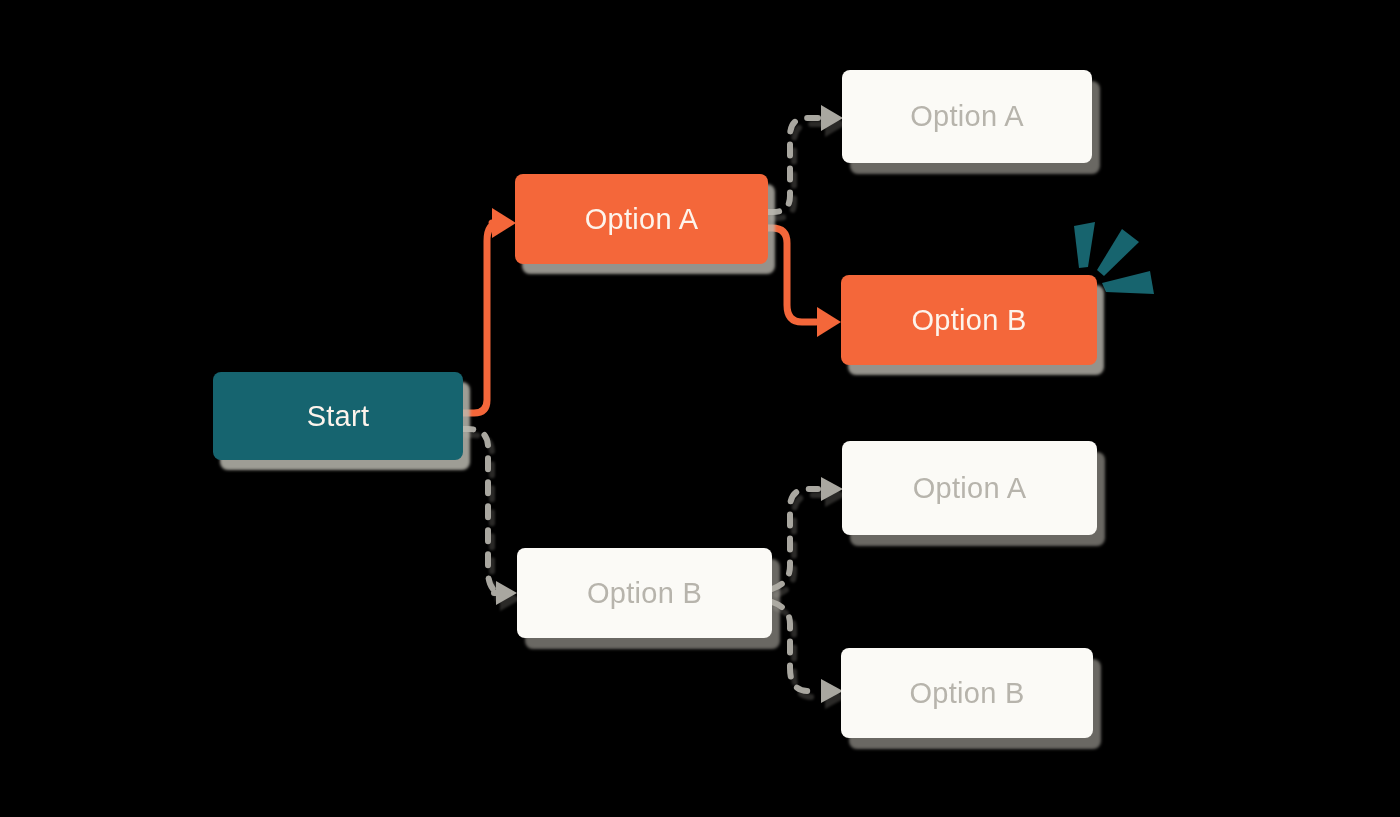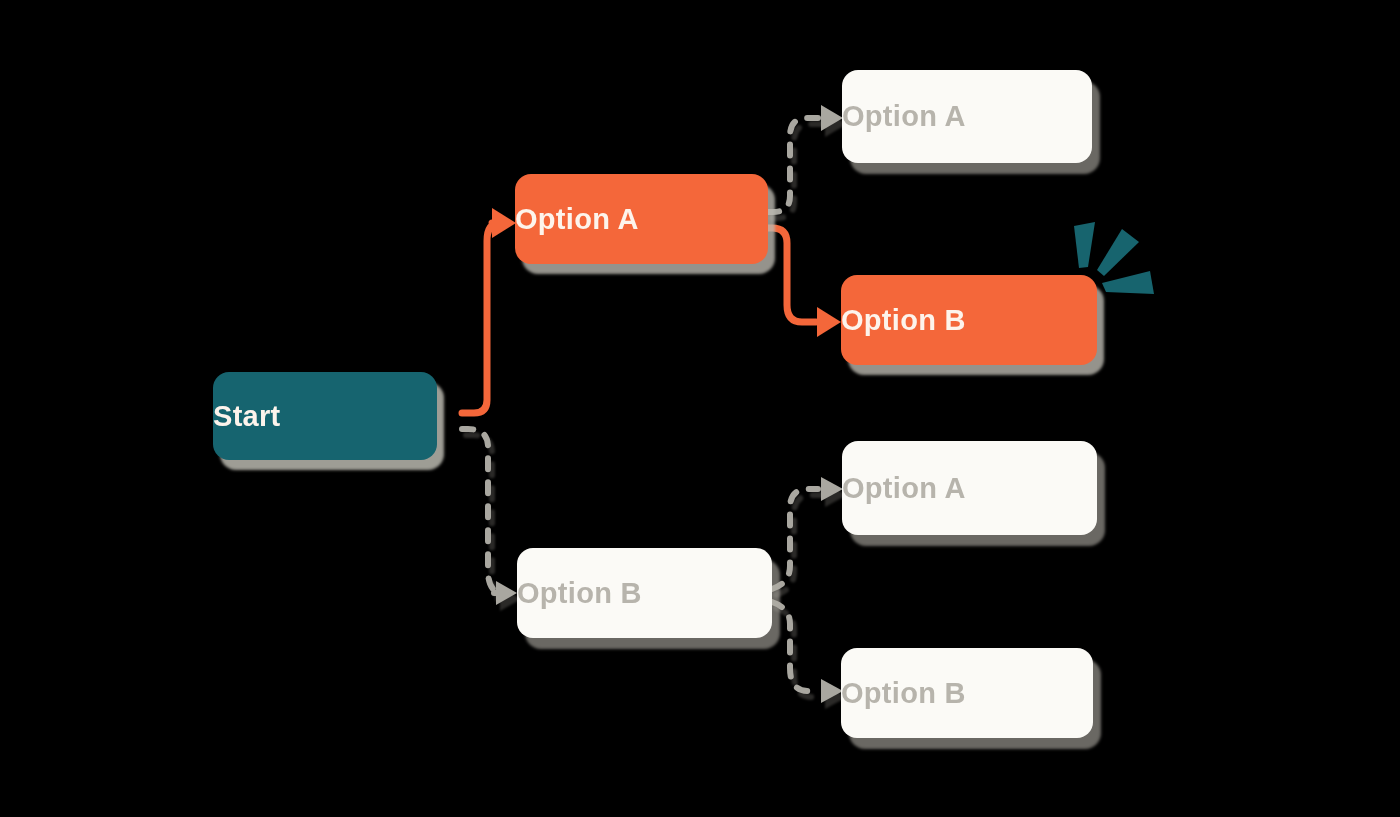--- a/index.html
+++ b/index.html
@@ -24,42 +24,42 @@
     stroke-linecap:round;
     stroke-linejoin:round;
   }
   .head--dashed{fill:var(--edge-dashed,#a9a7a0);}
   .head--solid{fill:var(--edge-selected,#f4673a);}
   .burst{fill:var(--burst,#17646e);}
   .grayline{filter:drop-shadow(4px 6px 1px rgba(120,118,112,0.35));}
 
   .node{
     position:absolute;
-    display:flex;align-items:center;justify-content:flex-start;
-    border-radius:16px;
-    font-weight:bold;font-size:29px;letter-spacing:.3px;
+    display:flex;align-items:center;justify-content:center;
+    border-radius:8px;
+    font-weight:normal;font-size:29px;letter-spacing:.3px;
     user-select:none;
   }
   .node--start{
     background:var(--node-start,#16646f);
     color:var(--text-on-color,#eef6f4);
     box-shadow:7px 10px 3px rgba(186,184,175,.85);
   }
   .node--selected{
     background:var(--node-selected,#f4673a);
     color:var(--text-on-color,#fdf4ec);
     box-shadow:7px 10px 3px rgba(186,184,175,.8);
   }
   .node--unselected{
     background:var(--node-unselected,#fbfaf6);
     color:var(--text-unselected,#b7b4ac);
     box-shadow:8px 11px 3px rgba(176,174,165,.6);
   }
   
-  .n0{left:213px;top:372px;width:224px;height:88px;}
+  .n0{left:213px;top:372px;width:250px;height:88px;}
   .n1{left:515px;top:174px;width:253px;height:90px;}
   .n2{left:842px;top:70px; width:250px;height:93px;}
   .n3{left:841px;top:275px;width:256px;height:90px;}
   .n4{left:842px;top:441px;width:255px;height:94px;}
   .n5{left:517px;top:548px;width:255px;height:90px;}
   .n6{left:841px;top:648px;width:252px;height:90px;}
 </style>
 </head>
 <body>
 

